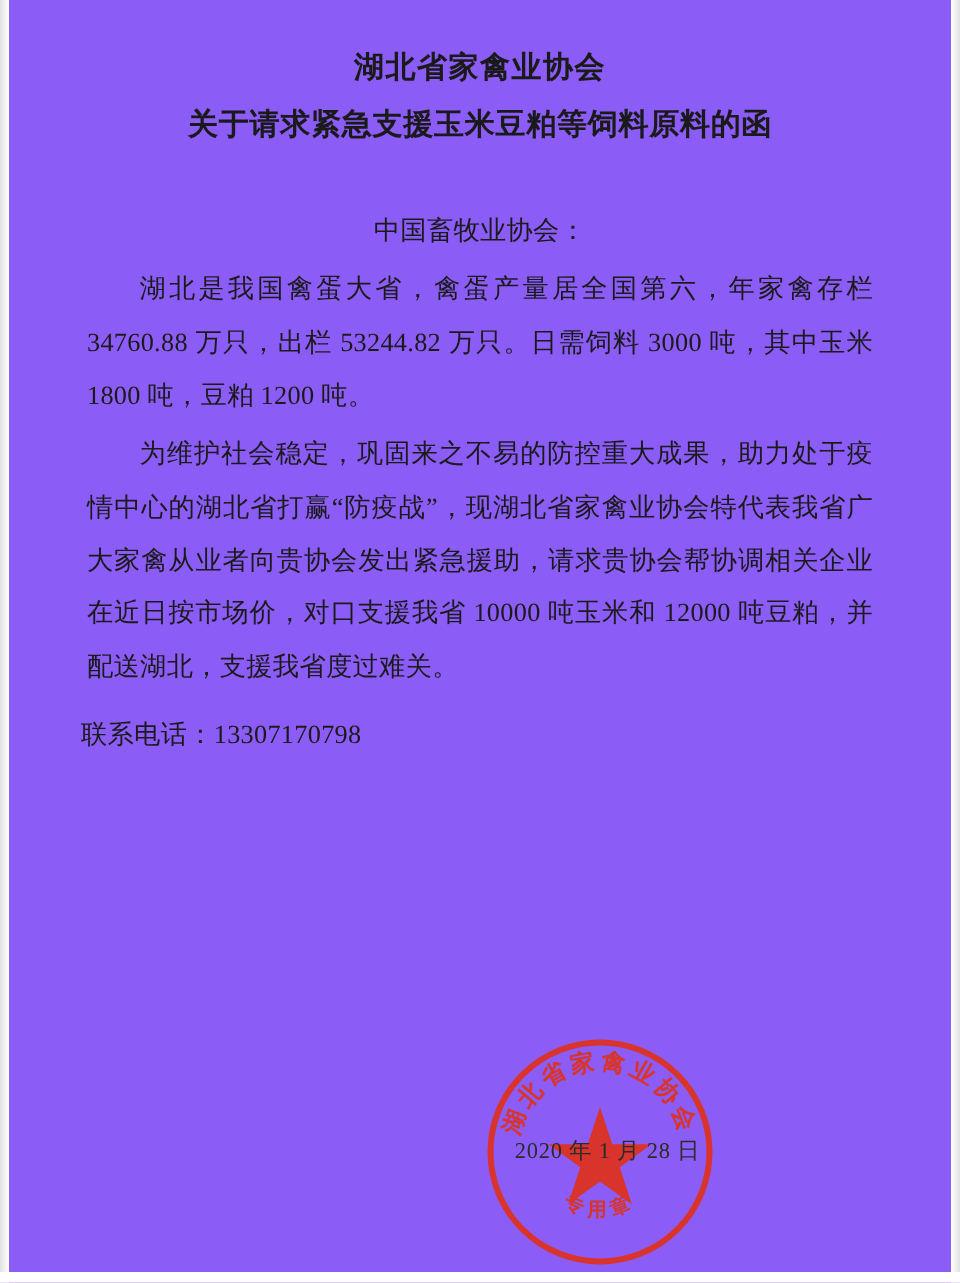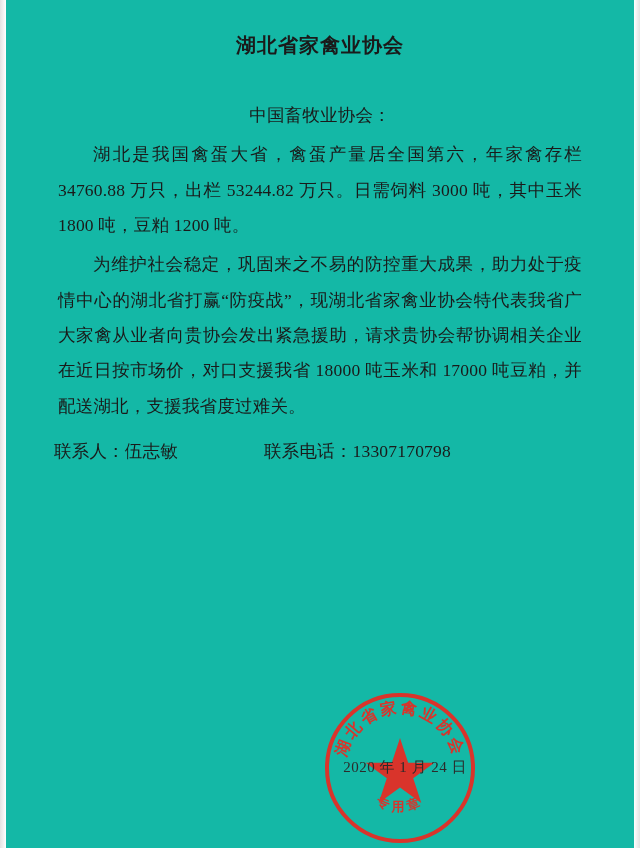--- a/index.html
+++ b/index.html
@@ -14,21 +14,21 @@
     color: #1a1a1a;
     position: relative;
     overflow: hidden;
   }
   .page {
     width: 640px;
     height: 855px;
     position: relative;
     box-sizing: border-box;
     padding: 26px 54px 0 54px;
-    background: #14b8a6;
+    background: #8b5cf6;
   }
   .title-block {
     text-align: center;
     margin-bottom: 34px;
   }
   .title-line1 {
     font-size: 20px;
     font-weight: bold;
     letter-spacing: 1px;
     line-height: 1.9;
@@ -107,46 +107,46 @@
     background: #ffffff;
   }
 </style>
 </head>
 <body>
 
 <div class="page">
 
   <div class="title-block">
     <div class="title-line1">湖北省家禽业协会</div>
+    <div class="title-line2">关于请求紧急支援玉米豆粕等饲料原料的函</div>
   </div>
 
   <div class="body-block">
     <p class="salutation">中国畜牧业协会：</p>
     <p class="para">湖北是我国禽蛋大省，禽蛋产量居全国第六，年家禽存栏 34760.88 万只，出栏 53244.82 万只。日需饲料 3000 吨，其中玉米 1800 吨，豆粕 1200 吨。</p>
-    <p class="para">为维护社会稳定，巩固来之不易的防控重大成果，助力处于疫情中心的湖北省打赢“防疫战”，现湖北省家禽业协会特代表我省广大家禽从业者向贵协会发出紧急援助，请求贵协会帮协调相关企业在近日按市场价，对口支援我省 18000 吨玉米和 17000 吨豆粕，并配送湖北，支援我省度过难关。</p>
+    <p class="para">为维护社会稳定，巩固来之不易的防控重大成果，助力处于疫情中心的湖北省打赢“防疫战”，现湖北省家禽业协会特代表我省广大家禽从业者向贵协会发出紧急援助，请求贵协会帮协调相关企业在近日按市场价，对口支援我省 10000 吨玉米和 12000 吨豆粕，并配送湖北，支援我省度过难关。</p>
 
     <div class="contact-row">
-      <div class="contact-person">联系人：伍志敏</div>
       <div class="contact-phone">联系电话：13307170798</div>
     </div>
   </div>
 
   <div class="seal">
     <svg width="156" height="156" viewBox="0 0 156 156" xmlns="http://www.w3.org/2000/svg">
       <circle cx="78" cy="78" r="73" fill="none" stroke="#d9342b" stroke-width="4"></circle>
       <path id="sealArcTop" d="M 78,78 m -55,0 a 55,55 0 1,1 110,0" fill="none" stroke="none"></path>
       <path id="sealArcBottom" d="M 78,78 m -38,22 a 45,45 0 0,0 76,0" fill="none" stroke="none"></path>
       <text fill="#d9342b" font-size="16" font-family="&quot;Liberation Serif&quot;, serif" font-weight="bold" letter-spacing="3">
         <textPath href="#sealArcTop" startOffset="50%" text-anchor="middle">湖北省家禽业协会</textPath>
       </text>
       <text fill="#d9342b" font-size="13" font-family="&quot;Liberation Serif&quot;, serif" font-weight="bold" letter-spacing="4">
         <textPath href="#sealArcBottom" startOffset="50%" text-anchor="middle">专用章</textPath>
       </text>
       <polygon fill="#d9342b" points="78,48 86.2,72.8 112.3,72.8 91.2,88.2 99.3,113 78,97.6 56.7,113 64.8,88.2 43.7,72.8 69.8,72.8"></polygon>
     </svg>
   </div>
 
-  <div class="seal-date">2020 年 1 月 24 日</div>
+  <div class="seal-date">2020 年 1 月 28 日</div>
 
   <div class="edge-shadow-left"></div>
   <div class="edge-shadow-right"></div>
   <div class="bottom-bar"></div>
 </div>
 
 </body></html>

